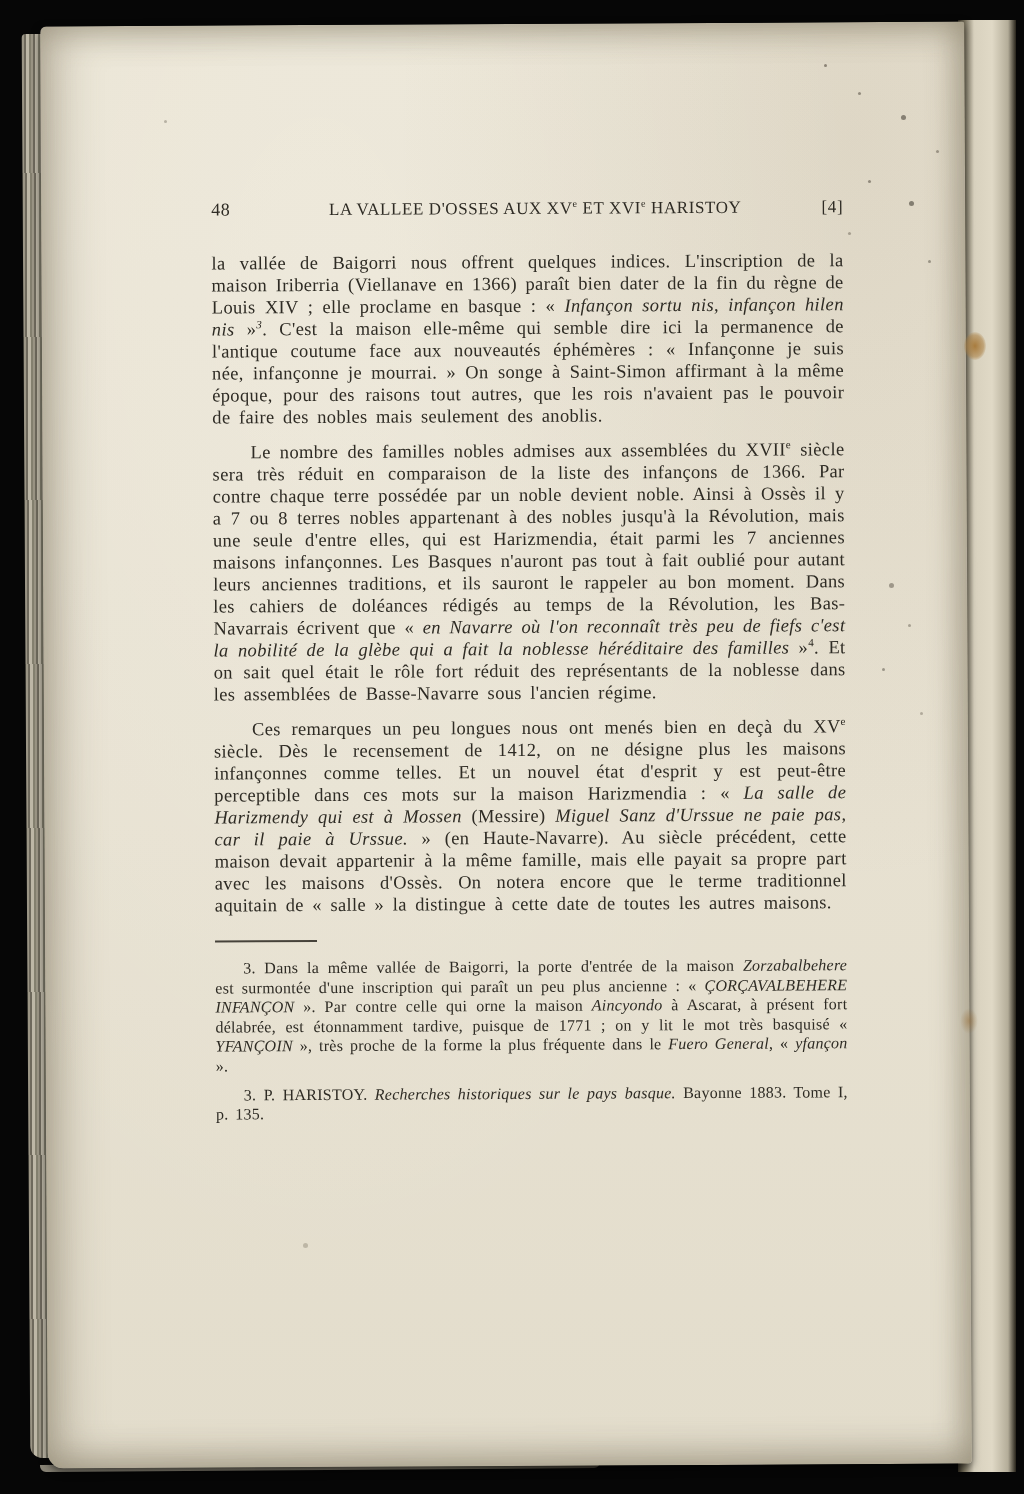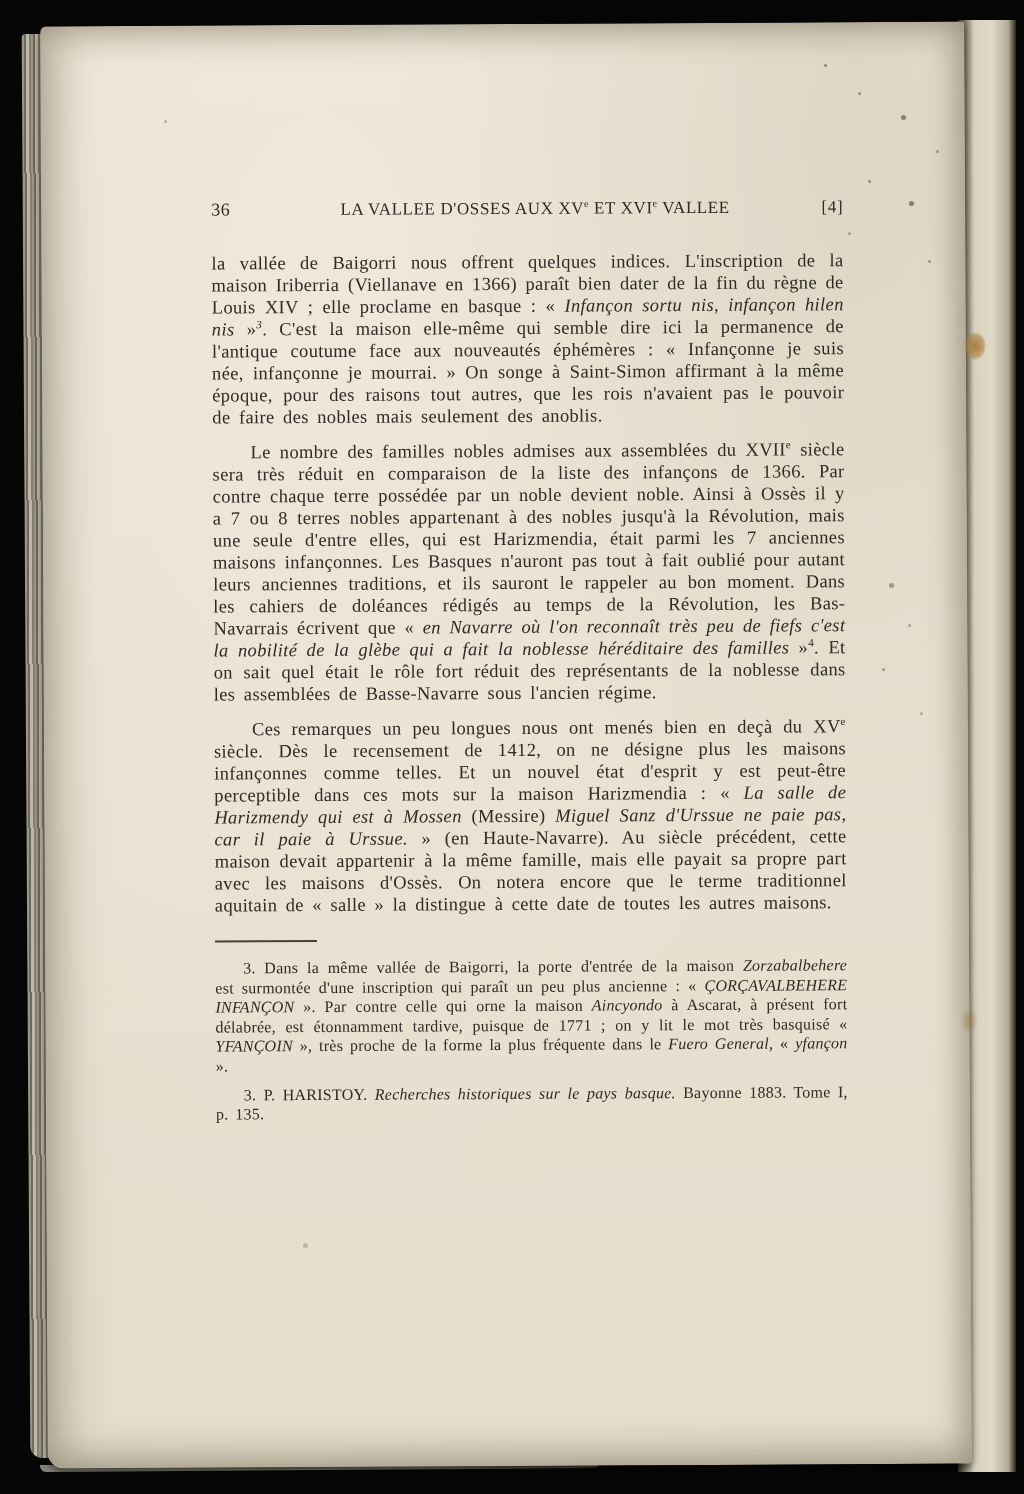--- a/index.html
+++ b/index.html
@@ -97,22 +97,22 @@
 <div class="photo">
 
   <div class="left-edges"></div>
   <div class="right-page"></div>
   <div class="bottom-stack"></div>
 
   <div class="page">
     <div class="content">
 
       <div class="header">
-        <span class="pagenum">36</span>
-        <span class="title"><span>LA VALLEE D'OSSES AUX XV</span><sup>e</sup><span> ET XVI</span><sup>e</sup><span> VALLEE</span></span>
+        <span class="pagenum">48</span>
+        <span class="title"><span>LA VALLEE D'OSSES AUX XV</span><sup>e</sup><span> ET XVI</span><sup>e</sup><span> HARISTOY</span></span>
         <span class="issue">[4]</span>
       </div>
 
       <div class="bodytext">
         <p class="para"><span>la vallée de Baigorri nous offrent quelques indices. L'inscription de la maison Iriberria (Viellanave en 1366) paraît bien dater de la fin du règne de Louis XIV ; elle proclame en basque : « </span><span class="it">Infançon sortu nis, infançon hilen nis</span><span> »</span><sup class="it">3</sup><span>. C'est la maison elle-même qui semble dire ici la permanence de l'antique coutume face aux nouveautés éphémères : « Infançonne je suis née, infançonne je mourrai. » On songe à Saint-Simon affirmant à la même époque, pour des raisons tout autres, que les rois n'avaient pas le pouvoir de faire des nobles mais seulement des anoblis.</span></p>
         <p class="para indent"><span>Le nombre des familles nobles admises aux assemblées du XVII</span><sup>e</sup><span> siècle sera très réduit en comparaison de la liste des infançons de 1366. Par contre chaque terre possédée par un noble devient noble. Ainsi à Ossès il y a 7 ou 8 terres nobles appartenant à des nobles jusqu'à la Révolution, mais une seule d'entre elles, qui est Harizmendia, était parmi les 7 anciennes maisons infançonnes. Les Basques n'auront pas tout à fait oublié pour autant leurs anciennes traditions, et ils sauront le rappeler au bon moment. Dans les cahiers de doléances rédigés au temps de la Révolution, les Bas-Navarrais écrivent que « </span><span class="it">en Navarre où l'on reconnaît très peu de fiefs c'est la nobilité de la glèbe qui a fait la noblesse héréditaire des familles</span><span> »</span><sup>4</sup><span>. Et on sait quel était le rôle fort réduit des représentants de la noblesse dans les assemblées de Basse-Navarre sous l'ancien régime.</span></p>
         <p class="para indent"><span>Ces remarques un peu longues nous ont menés bien en deçà du XV</span><sup>e</sup><span> siècle. Dès le recensement de 1412, on ne désigne plus les maisons infançonnes comme telles. Et un nouvel état d'esprit y est peut-être perceptible dans ces mots sur la maison Harizmendia : « </span><span class="it">La salle de Harizmendy qui est à Mossen</span><span> (Messire) </span><span class="it">Miguel Sanz d'Urssue ne paie pas, car il paie à Urssue.</span><span> » (en Haute-Navarre). Au siècle précédent, cette maison devait appartenir à la même famille, mais elle payait sa propre part avec les maisons d'Ossès. On notera encore que le terme traditionnel aquitain de « salle » la distingue à cette date de toutes les autres maisons.</span></p>
       </div>
 
       <div class="fnsep"></div>

